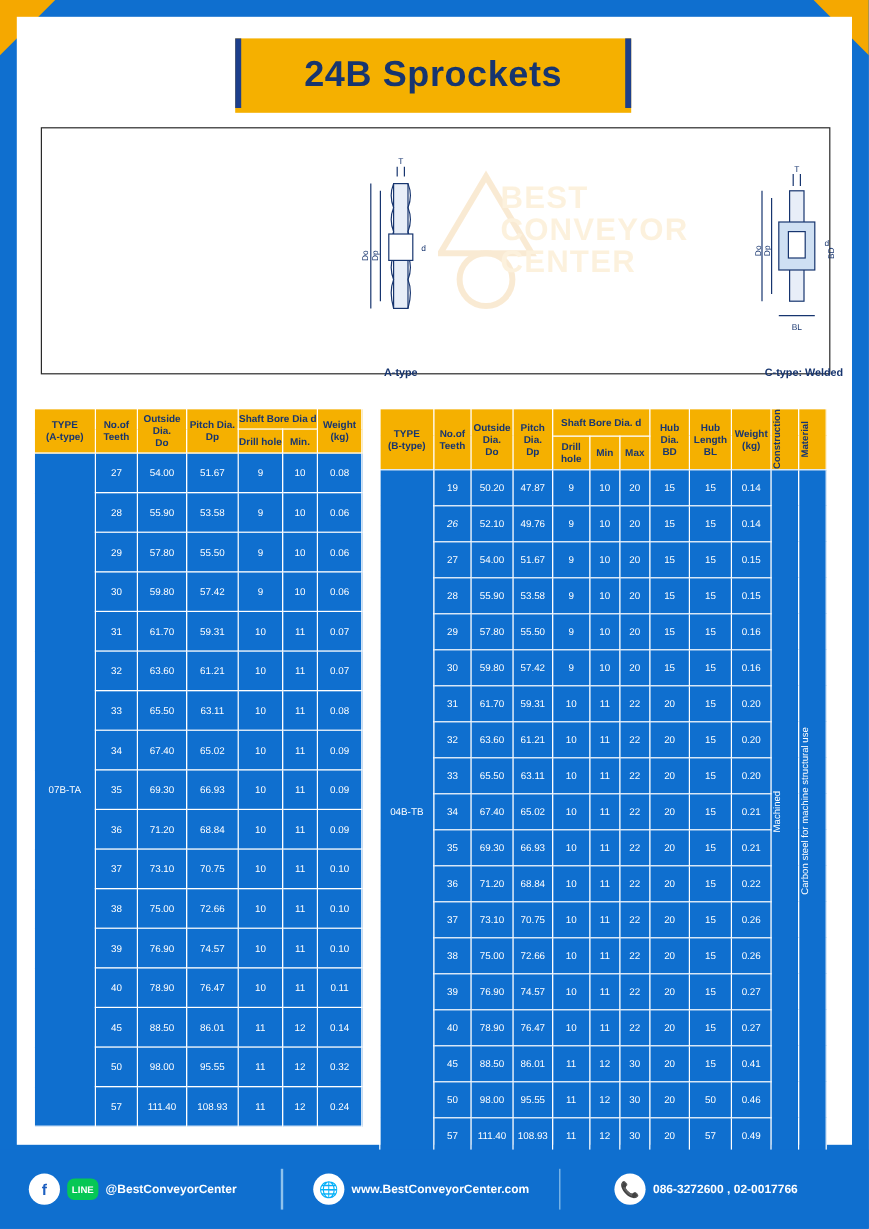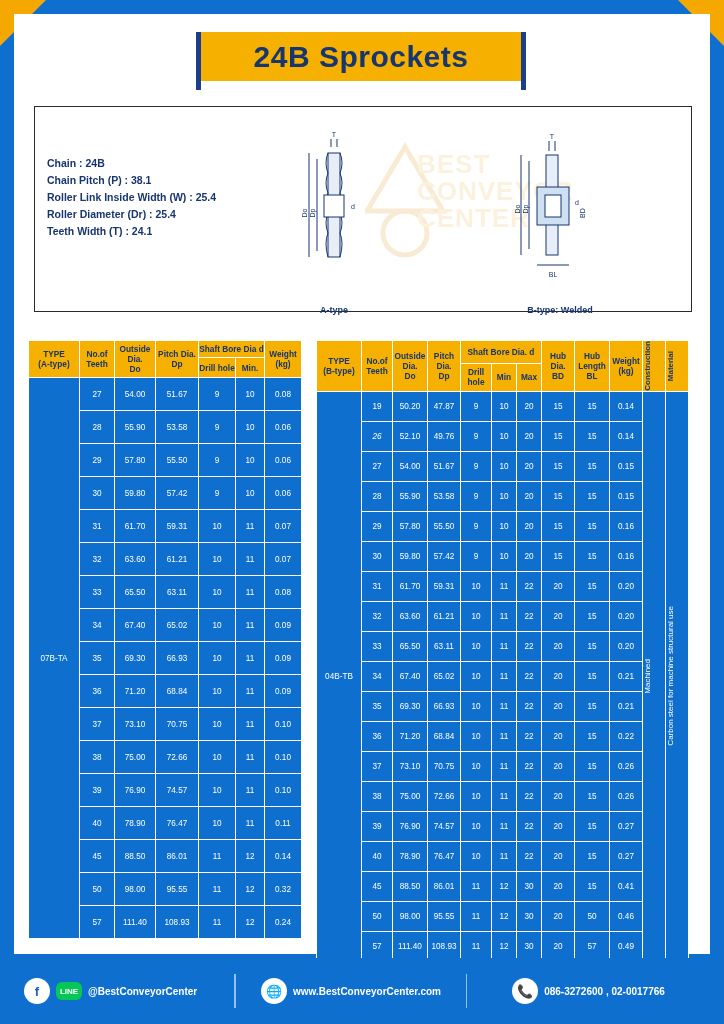--- a/index.html
+++ b/index.html
@@ -19,21 +19,21 @@
     position:absolute;width:0;height:0;border-style:solid;
   }
   .c-tl{top:0;left:0;border-width:46px 46px 0 0;border-color:#f5a800 transparent transparent transparent;}
   .c-tr{top:0;right:0;border-width:0 46px 46px 0;border-color:transparent #f5a800 transparent transparent;}
   .white-sheet{
     position:absolute;left:14px;top:14px;width:696px;height:940px;
     background:#ffffff;
   }
   
   .title-wrap{
-    position:absolute;left:196px;top:32px;width:330px;height:49px;
+    position:absolute;left:196px;top:32px;width:330px;height:62px;
     background:#f5b000;
     display:flex;align-items:center;justify-content:center;
   }
   .title-wrap .bar-l,.title-wrap .bar-r{
     position:absolute;top:0;width:5px;height:58px;background:#1d3f8b;
   }
   .title-wrap .bar-l{left:0;}
   .title-wrap .bar-r{right:0;}
   .title-text{
     font-size:30px;font-weight:bold;color:#17356f;letter-spacing:.5px;
@@ -132,27 +132,20 @@
   <div class="diagram-box">
 
     <div class="watermark">
       <svg width="260" height="140" viewBox="0 0 260 140">
         <polygon points="40,14 78,78 2,78" fill="none" stroke="#e8a33d" stroke-width="5"></polygon>
         <circle cx="40" cy="100" r="22" fill="none" stroke="#e8a33d" stroke-width="5"></circle>
       </svg>
       <div class="wm-text">BEST CONVEYOR CENTER</div>
     </div>
 
-    <div class="specs">
-      <div>Chain : 24B</div>
-      <div>Chain Pitch (P) : 38.1</div>
-      <div>Roller Link Inside Width (W) : 25.4</div>
-      <div>Roller Diameter (Dr) : 25.4</div>
-      <div>Teeth Width (T) : 24.1</div>
-    </div>
 
     <div class="fig" style="left:244px;width:110px;height:168px;">
       <svg width="110" height="160" viewBox="0 0 110 160">
         <g stroke="#17356f" fill="none" stroke-width="1">
           <path d="M52 22 L52 14 M58 22 L58 14" stroke="#17356f"></path>
           <text x="55" y="12" font-size="7" fill="#17356f" text-anchor="middle" stroke="none">T</text>
           <rect x="49" y="28" width="12" height="104" fill="#e8eef8"></rect>
           <path d="M49 28 q-4 10 0 20 q-4 10 0 20 q-4 10 0 20 q-4 10 0 20 q-4 10 0 24"></path>
           <path d="M61 28 q4 10 0 20 q4 10 0 20 q4 10 0 20 q4 10 0 20 q4 10 0 24"></path>
           <rect x="45" y="70" width="20" height="22" fill="#ffffff"></rect>
@@ -160,41 +153,41 @@
           <line x1="38" y1="34" x2="38" y2="126"></line>
           <text x="28" y="88" font-size="7" fill="#17356f" text-anchor="middle" stroke="none" transform="rotate(-90 28 88)">Do</text>
           <text x="36" y="88" font-size="7" fill="#17356f" text-anchor="middle" stroke="none" transform="rotate(-90 36 88)">Dp</text>
           <text x="72" y="84" font-size="7" fill="#17356f" stroke="none">d</text>
         </g>
       </svg>
       <div class="cap">A-type</div>
     </div>
 
 
-    <div class="fig" style="left:466px;width:118px;height:168px;">
-      <svg width="118" height="160" viewBox="0 0 118 160">
+
+    <div class="fig" style="left:580px;width:110px;height:168px;">
+      <svg width="110" height="160" viewBox="0 0 110 160">
         <g stroke="#17356f" fill="none" stroke-width="1">
-          <path d="M48 26 L48 16 M54 26 L54 16"></path>
-          <text x="51" y="14" font-size="7" fill="#17356f" text-anchor="middle" stroke="none">T</text>
-          <rect x="45" y="30" width="12" height="100" fill="#e8eef8"></rect>
-          <rect x="36" y="62" width="32" height="38" fill="#cfe0f3"></rect>
-          <rect x="44" y="70" width="16" height="22" fill="#ffffff"></rect>
-          <line x1="20" y1="30" x2="20" y2="130"></line>
-          <line x1="28" y1="36" x2="28" y2="124"></line>
+          <path d="M46 30 L46 20 M52 30 L52 20"></path>
+          <text x="49" y="18" font-size="7" fill="#17356f" text-anchor="middle" stroke="none">T</text>
+          <rect x="43" y="34" width="12" height="92" fill="#e8eef8"></rect>
+          <rect x="34" y="60" width="30" height="40" fill="#cfe0f3"></rect>
+          <rect x="42" y="68" width="14" height="22" fill="#ffffff"></rect>
+          <line x1="20" y1="34" x2="20" y2="126"></line>
+          <line x1="28" y1="40" x2="28" y2="120"></line>
           <text x="19" y="84" font-size="7" fill="#17356f" text-anchor="middle" stroke="none" transform="rotate(-90 19 84)">Do</text>
           <text x="27" y="84" font-size="7" fill="#17356f" text-anchor="middle" stroke="none" transform="rotate(-90 27 84)">Dp</text>
-          <text x="74" y="80" font-size="7" fill="#17356f" stroke="none">d</text>
-          <text x="84" y="88" font-size="7" fill="#17356f" text-anchor="middle" stroke="none" transform="rotate(-90 84 88)">BD</text>
-          <line x1="36" y1="140" x2="68" y2="140"></line>
-          <text x="52" y="152" font-size="7" fill="#17356f" text-anchor="middle" stroke="none">BL</text>
+          <text x="72" y="80" font-size="7" fill="#17356f" stroke="none">d</text>
+          <text x="80" y="86" font-size="7" fill="#17356f" text-anchor="middle" stroke="none" transform="rotate(-90 80 86)">BD</text>
+          <line x1="34" y1="138" x2="64" y2="138"></line>
+          <text x="49" y="150" font-size="7" fill="#17356f" text-anchor="middle" stroke="none">BL</text>
         </g>
       </svg>
-      <div class="cap">B-type: Welded</div>
+      <div class="cap">C-type: Welded</div>
     </div>
-
   </div>
 
   <table class="tbl tbl-left">
     <thead>
       <tr>
         <th rowspan="2" style="width:50px;height:36px;">
           <div>TYPE</div>
           <div>(A-type)</div>
         </th>
         <th rowspan="2" style="width:34px;">

